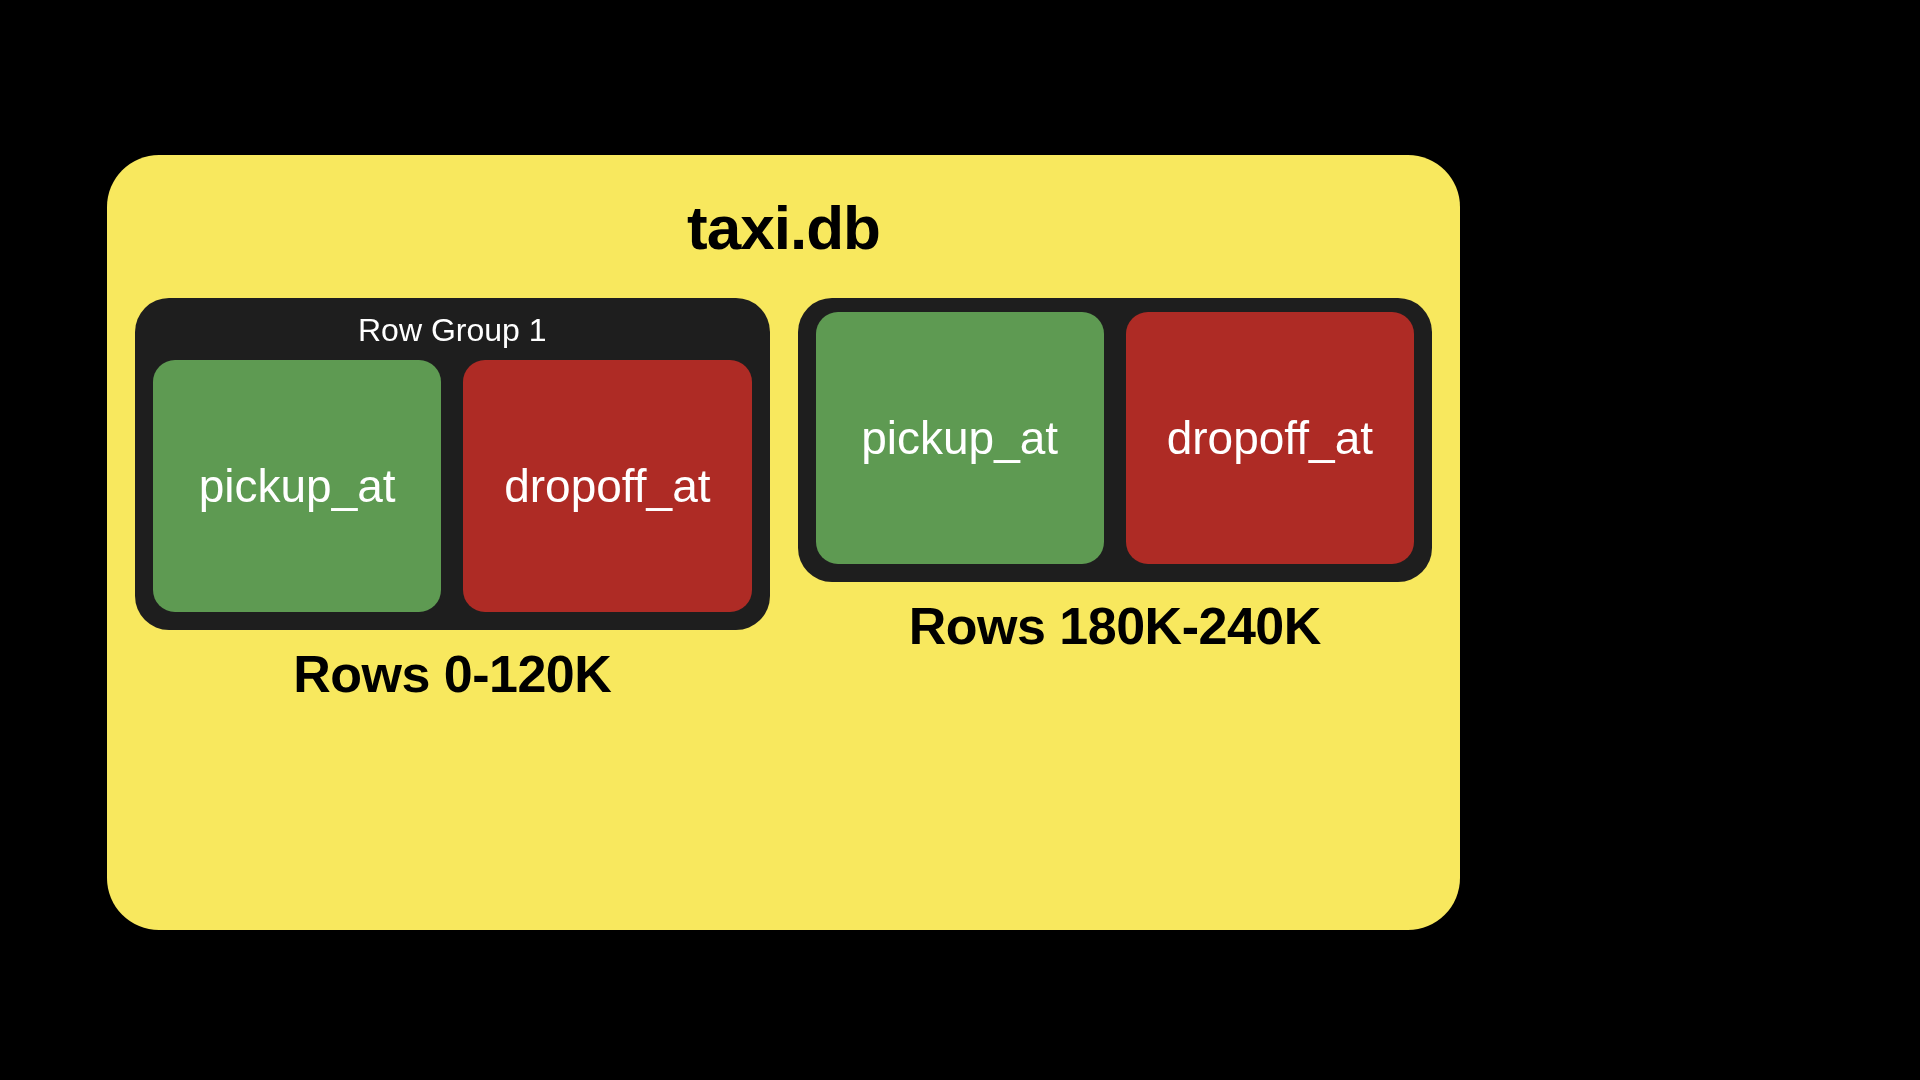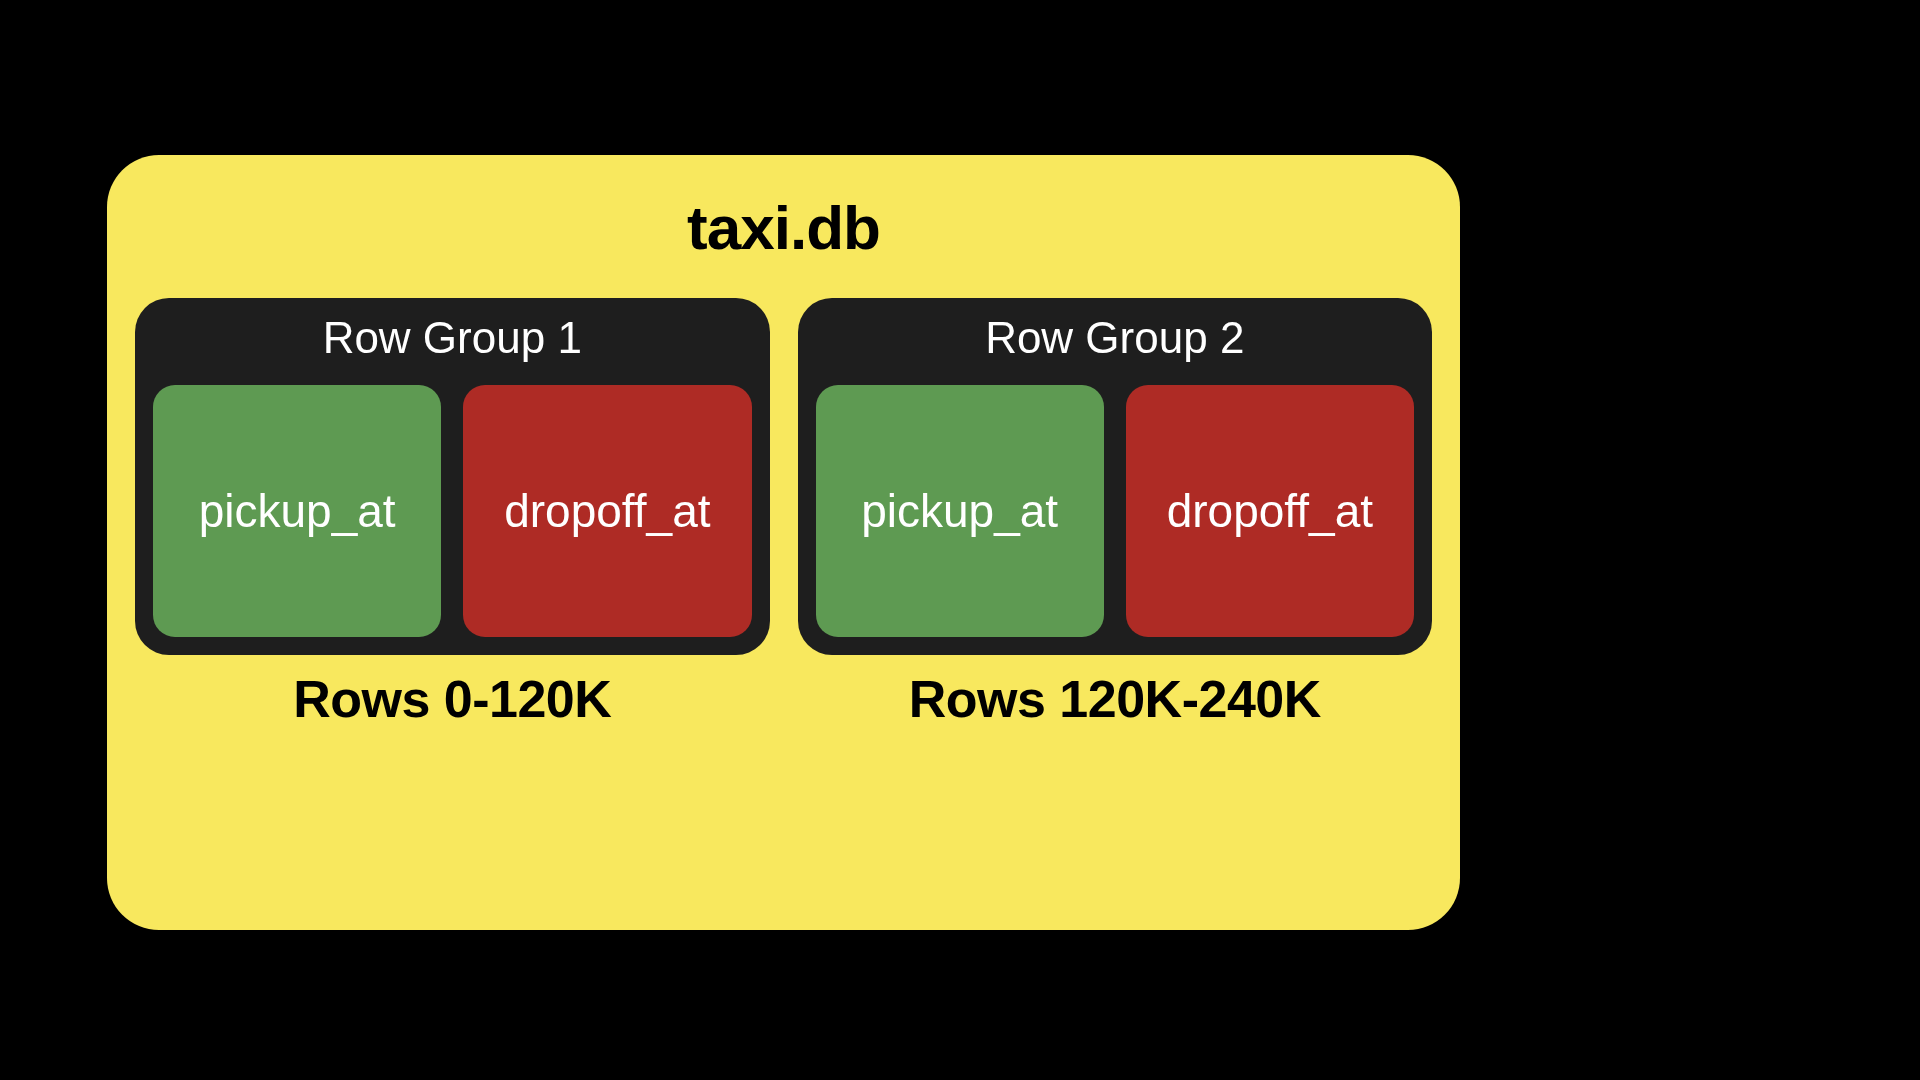--- a/index.html
+++ b/index.html
@@ -68,26 +68,26 @@
     background: #1E1E1E;
     border-radius: 34px;
     box-sizing: border-box;
     padding: 14px 18px 18px 18px;
     display: flex;
     flex-direction: column;
     align-items: center;
   }
 
   .rowgroup-title {
-    font-size: 44px;
+    font-size: 32px;
     font-weight: normal;
     color: #FFFFFF;
     line-height: 1.18;
     white-space: nowrap;
-    margin-bottom: 21px;
+    margin-bottom: 10px;
   }
 
   .columns {
     display: flex;
     gap: 22px;
     width: 100%;
   }
 
   .column-block {
     flex: 1 1 0;
@@ -140,28 +140,27 @@
             <div class="column-block red">
               <span class="column-label">dropoff_at</span>
             </div>
           </div>
         </div>
         <div class="rowrange-label">Rows 0-120K</div>
       </div>
 
       <div class="rowgroup-col">
         <div class="rowgroup-box">
-          <div class="rowgroup-title">Row Group 2</div>
           <div class="columns">
             <div class="column-block green">
               <span class="column-label">pickup_at</span>
             </div>
             <div class="column-block red">
               <span class="column-label">dropoff_at</span>
             </div>
           </div>
         </div>
-        <div class="rowrange-label">Rows 120K-240K</div>
+        <div class="rowrange-label">Rows 180K-240K</div>
       </div>
 
     </div>
   </div>
 </div>
 
 </body></html>

